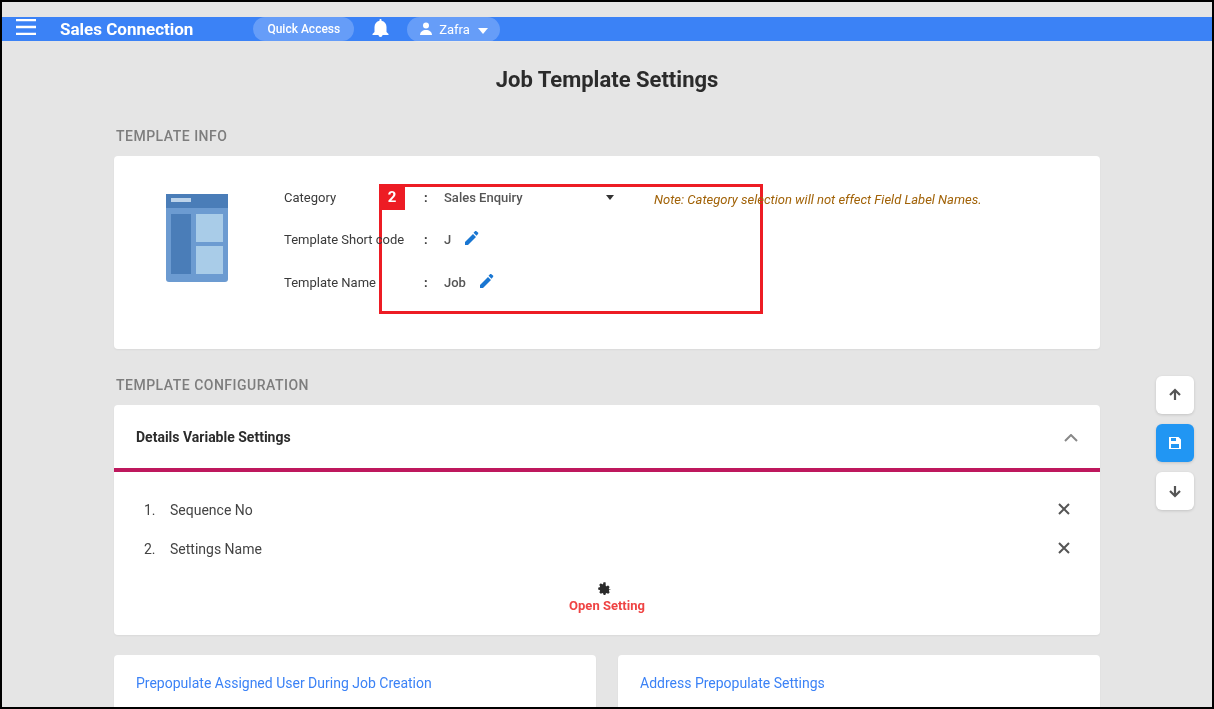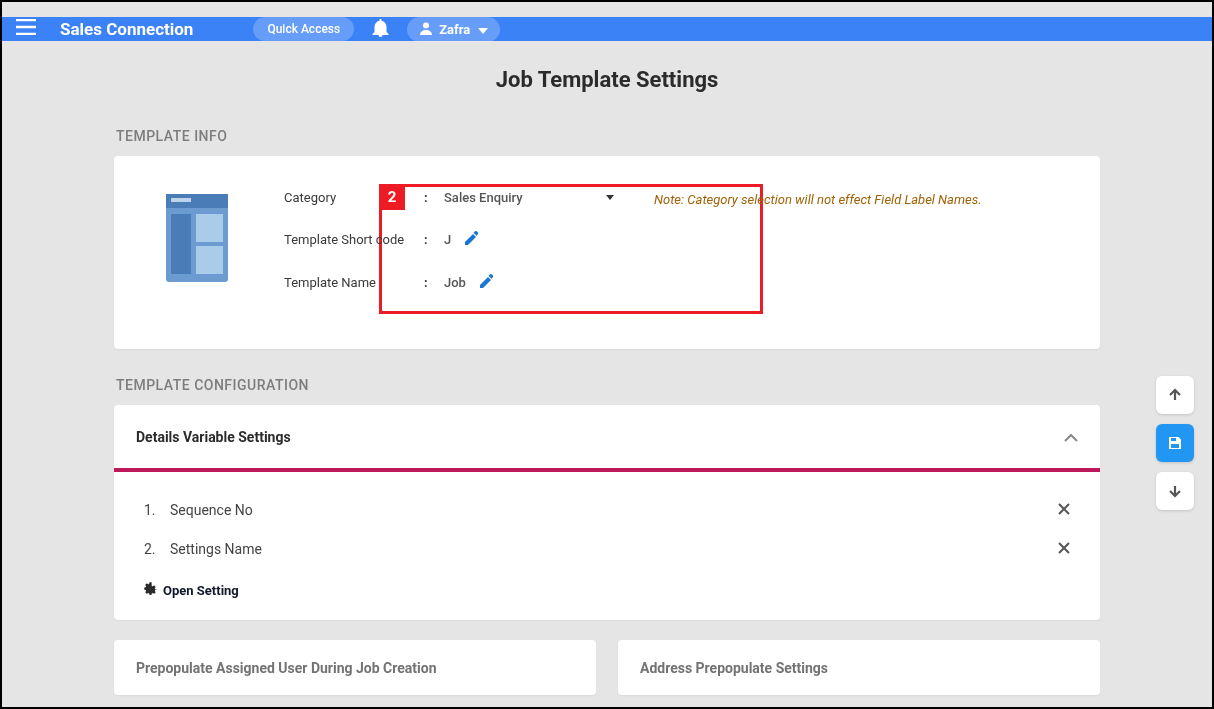--- a/index.html
+++ b/index.html
@@ -3,21 +3,21 @@
 <meta charset="utf-8">
 <style>
   * { box-sizing: border-box; margin: 0; padding: 0; font-family: -apple-system, BlinkMacSystemFont, "Segoe UI", Roboto, Arial, sans-serif; }
   body { background: #e5e5e5; width: 1214px; height: 709px; overflow: hidden; border: 2px solid #000; }
   .topbar { background: #3b82f6; height: 24px; display: flex; align-items: center; padding: 0 14px; color: #fff; margin-top: 15px; }
   .menu-icon { margin-right: 24px; cursor: pointer; }
   .brand { font-weight: 700; font-size: 17px; margin-right: 60px; }
   .tagline { font-size: 13px; font-weight: 500; flex: 1; }
   .quick-access { background: rgba(255,255,255,0.22); color: #fff; border: none; padding: 5px 14px; border-radius: 14px; font-size: 12px; font-weight: 500; margin-right: 18px; cursor: pointer; }
   .bell-icon { margin-right: 18px; cursor: pointer; }
-  .user-chip { background: rgba(255,255,255,0.22); display: flex; align-items: center; padding: 4px 12px; border-radius: 14px; cursor: pointer; font-size: 13px; font-weight: 700; }
+  .user-chip { background: rgba(255,255,255,0.22); display: flex; align-items: center; padding: 4px 12px; border-radius: 14px; cursor: pointer; font-size: 13px; font-weight: 400; }
   .user-chip .person-icon { margin-right: 6px; }
   .user-chip .chev { margin-left: 8px; }
 
   .page { padding: 12px 112px 0 112px; }
   .page-title { text-align: center; font-size: 22px; font-weight: 700; color: #2b2b2b; margin: 14px 0 36px 0; }
   .section-heading { font-size: 14px; letter-spacing: 0.5px; color: #7d7d7d; font-weight: 500; margin: 0 0 12px 2px; }
 
   .card { background: #fff; border-radius: 4px; box-shadow: 0 1px 2px rgba(0,0,0,0.05); }
   .info-card { padding: 34px 36px 42px 48px; display: flex; margin-bottom: 28px; position: relative; }
   .template-icon { width: 70px; height: 88px; margin-right: 52px; margin-top: 4px; }
@@ -35,26 +35,26 @@
   .form-row .pencil { margin-left: 14px; cursor: pointer; }
   .note { color: #a16207; font-style: italic; font-size: 13px; margin-left: 40px; margin-top: 2px; }
 
   .config-card { margin-bottom: 20px; }
   .accordion-header { display: flex; align-items: center; justify-content: space-between; padding: 22px 22px; border-bottom: 4px solid #be185d; cursor: pointer; }
   .accordion-header .title { font-weight: 700; font-size: 14px; color: #2b2b2b; }
   .accordion-body { padding: 18px 30px 22px 30px; }
   .list-row { display: flex; align-items: center; justify-content: space-between; padding: 10px 0; font-size: 14px; color: #444; }
   .list-row .left { display: flex; }
   .list-row .num { width: 26px; }
-  .open-setting { display: flex; align-items: center; font-weight: 700; font-size: 13px; color: #0f172a; margin-top: 14px; cursor: pointer; }
+  .open-setting { display: flex; align-items: center; font-weight: 700; font-size: 13px; color: #ef4444; margin-top: 14px; cursor: pointer; flex-direction: column; }
   .open-setting .gear { margin-right: 6px; }
 
   .two-col { display: flex; gap: 22px; }
   .two-col .card { flex: 1; padding: 18px 22px; }
-  .two-col .card .title { font-weight: 700; font-size: 14px; color: #737373; }
+  .two-col .card .title { font-weight: 400; font-size: 14px; color: #3b82f6; }
 
   .float-btns { position: fixed; right: 20px; top: 376px; display: flex; flex-direction: column; gap: 10px; }
   .fbtn { width: 38px; height: 38px; border-radius: 6px; display: flex; align-items: center; justify-content: center; cursor: pointer; box-shadow: 0 1px 3px rgba(0,0,0,0.15); }
   .fbtn.white { background: #fff; color: #555; }
   .fbtn.blue { background: #2196f3; color: #fff; }
   .x-icon { cursor: pointer; color: #555; font-size: 16px; }
 </style>
 </head>
 <body>
 

